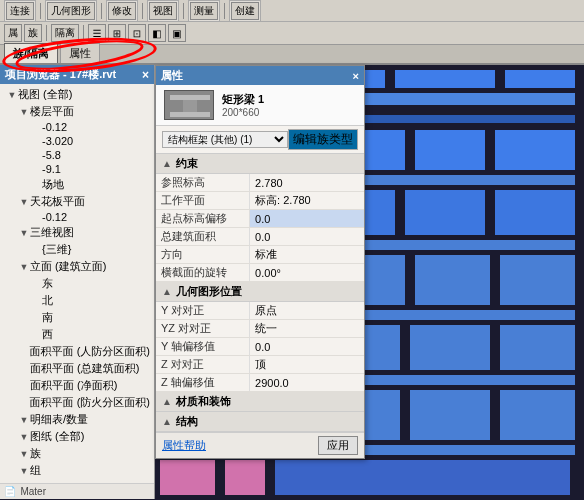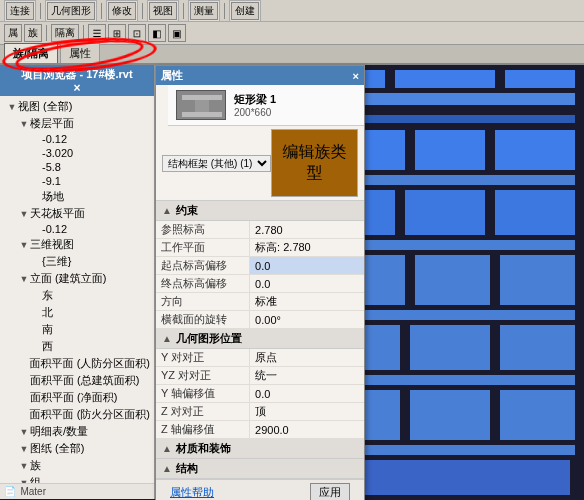--- a/index.html
+++ b/index.html
@@ -121,21 +121,20 @@
     }
     .panel-title-bar {
       background: #4a7fb5;
       color: white;
       font-size: 11px;
       font-weight: bold;
       padding: 2px 5px;
       display: flex;
       align-items: center;
       justify-content: space-between;
-      flex-direction: column;
     }
     .panel-title-bar .close-btn {
       color: white;
       cursor: pointer;
       font-size: 12px;
       line-height: 1;
     }
     .panel-content {
       flex: 1;
       overflow-y: auto;
@@ -191,21 +190,20 @@
       align-items: center;
       justify-content: space-between;
     }
     .prop-preview {
       display: flex;
       align-items: center;
       padding: 5px 8px;
       gap: 8px;
       border-bottom: 1px solid #ccc;
       background: #fafafa;
-      margin-left: 12px;
     }
     .prop-preview-img {
       width: 50px;
       height: 30px;
       background: #888;
       border: 1px solid #555;
       position: relative;
       overflow: hidden;
     }
     .prop-preview-label {
@@ -223,24 +221,24 @@
       padding: 3px 6px;
       border-bottom: 1px solid #ccc;
     }
     .prop-type-select {
       flex: 1;
       font-size: 10px;
       padding: 1px;
       border: 1px solid #aaa;
     }
     .prop-type-btn {
-      font-size: 16px;
-      padding: 12px 4px;
+      font-size: 12px;
+      padding: 1px 4px;
       border: 1px solid #aaa;
-      background: #a16207;
+      background: #0369a1;
       cursor: pointer;
     }
     .prop-section-header {
       background: #e0ddd8;
       font-size: 11px;
       font-weight: bold;
       padding: 2px 6px;
       border-bottom: 1px solid #ccc;
       display: flex;
       align-items: center;
@@ -272,21 +270,21 @@
       background: transparent;
       font-size: 11px;
       width: 100%;
       outline: none;
     }
     .prop-table tr.highlight td:last-child {
       background: #c8d8f0;
     }
     .prop-footer {
       border-top: 1px solid #ccc;
-      padding: 3px 14px;
+      padding: 3px 6px;
       display: flex;
       justify-content: space-between;
       align-items: center;
       background: #ece9e4;
     }
     .prop-footer a {
       color: #0055cc;
       text-decoration: underline;
       font-size: 11px;
       cursor: pointer;
@@ -620,21 +618,21 @@
       </tr>
       <tr>
         <td>工作平面</td>
         <td>标高: 2.780</td>
       </tr>
       <tr class="highlight">
         <td>起点标高偏移</td>
         <td><input type="text" value="0.0" style=""></td>
       </tr>
       <tr>
-        <td>终点标高偏移</td>
+        <td>总建筑面积</td>
         <td><input type="text" value="0.0" style=""></td>
       </tr>
       <tr>
         <td>方向</td>
         <td>标准</td>
       </tr>
       <tr>
         <td>横截面的旋转</td>
         <td>0.00°</td>
       </tr>

